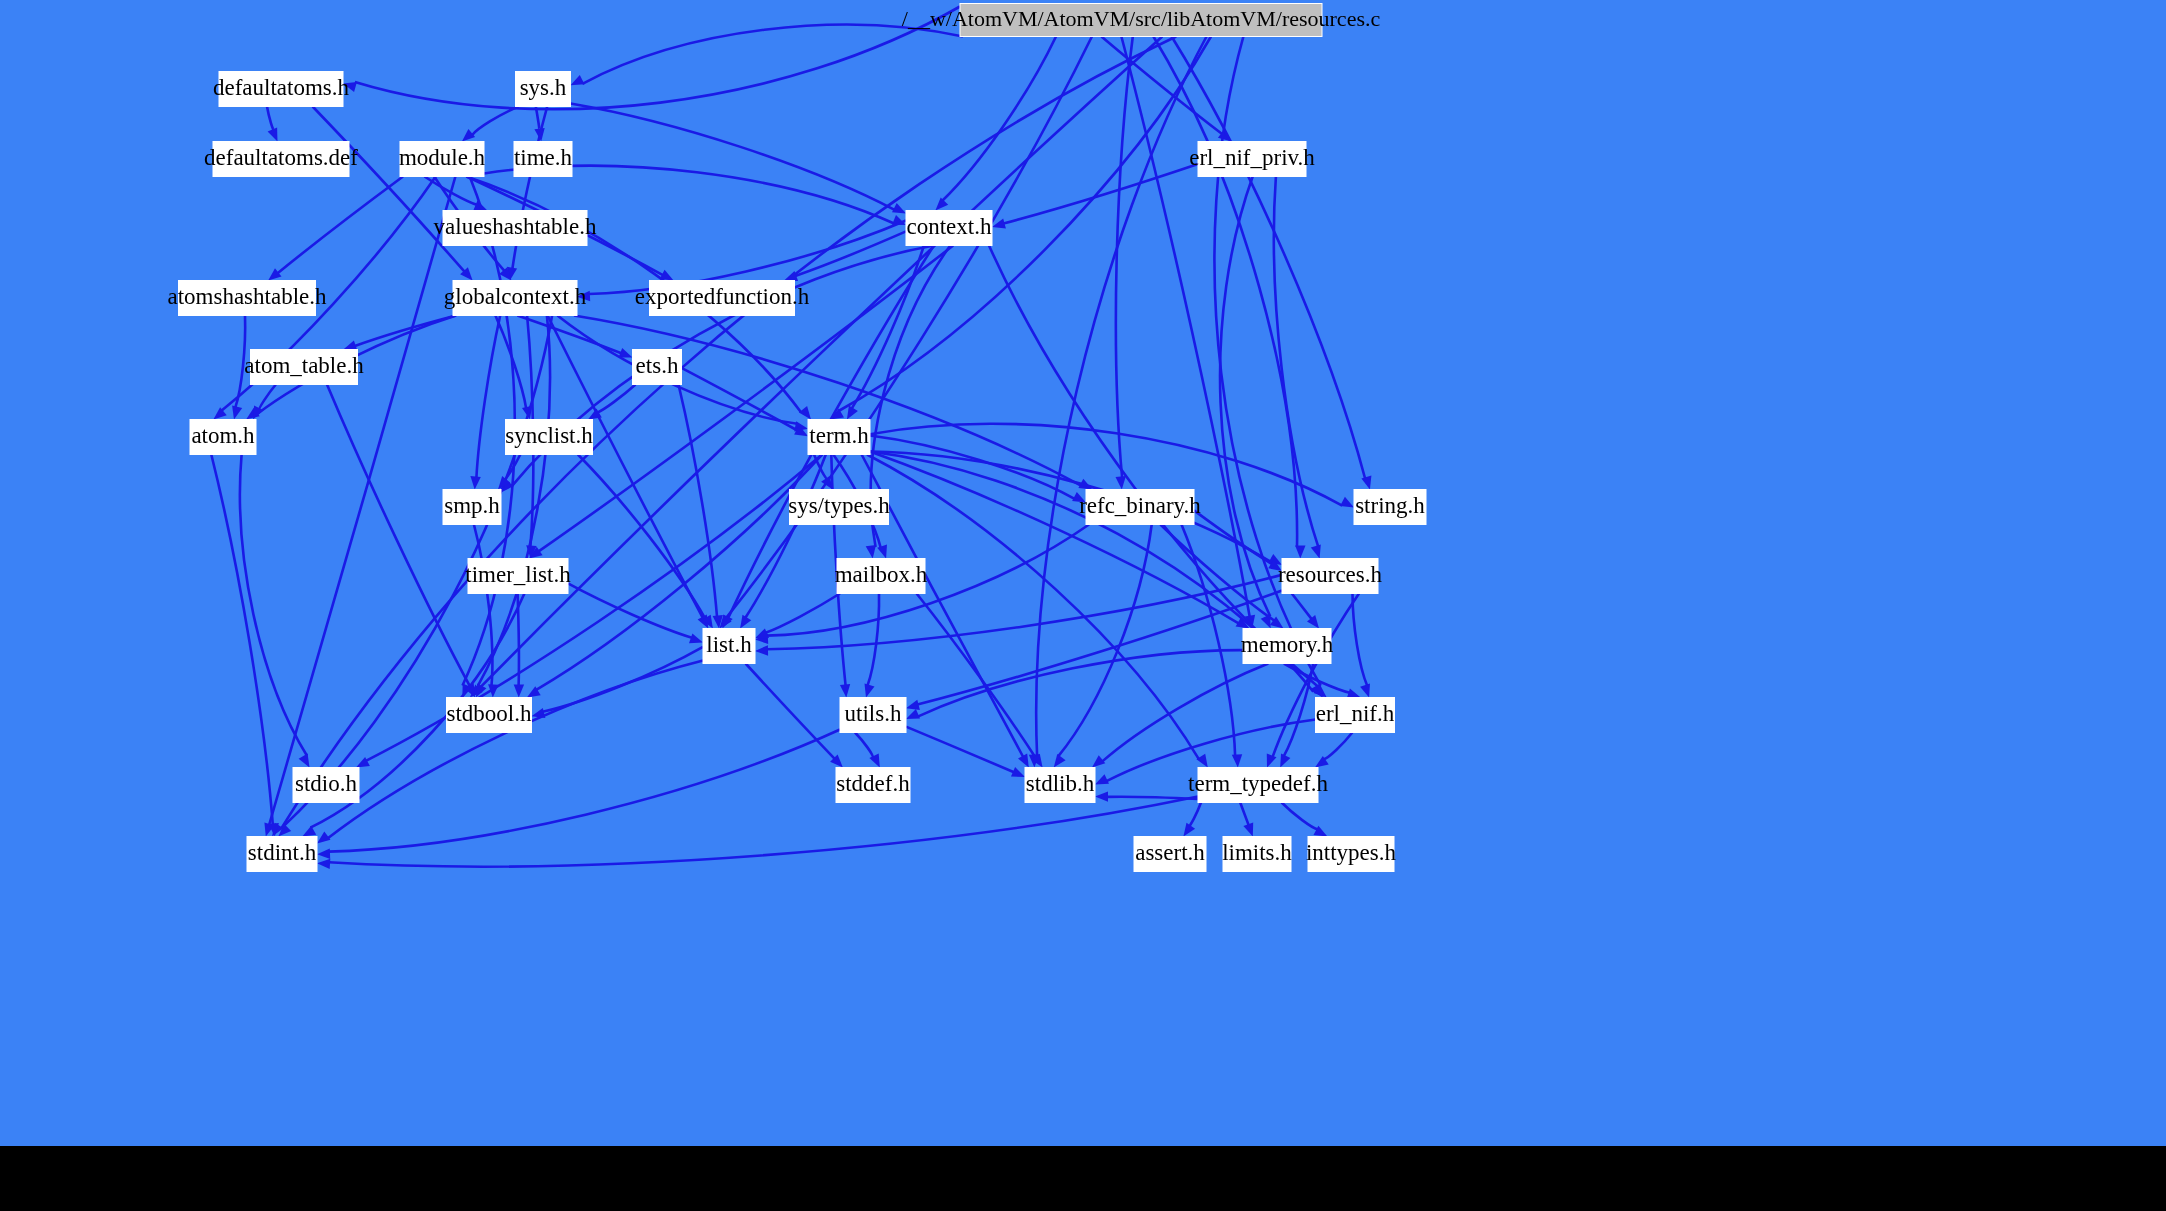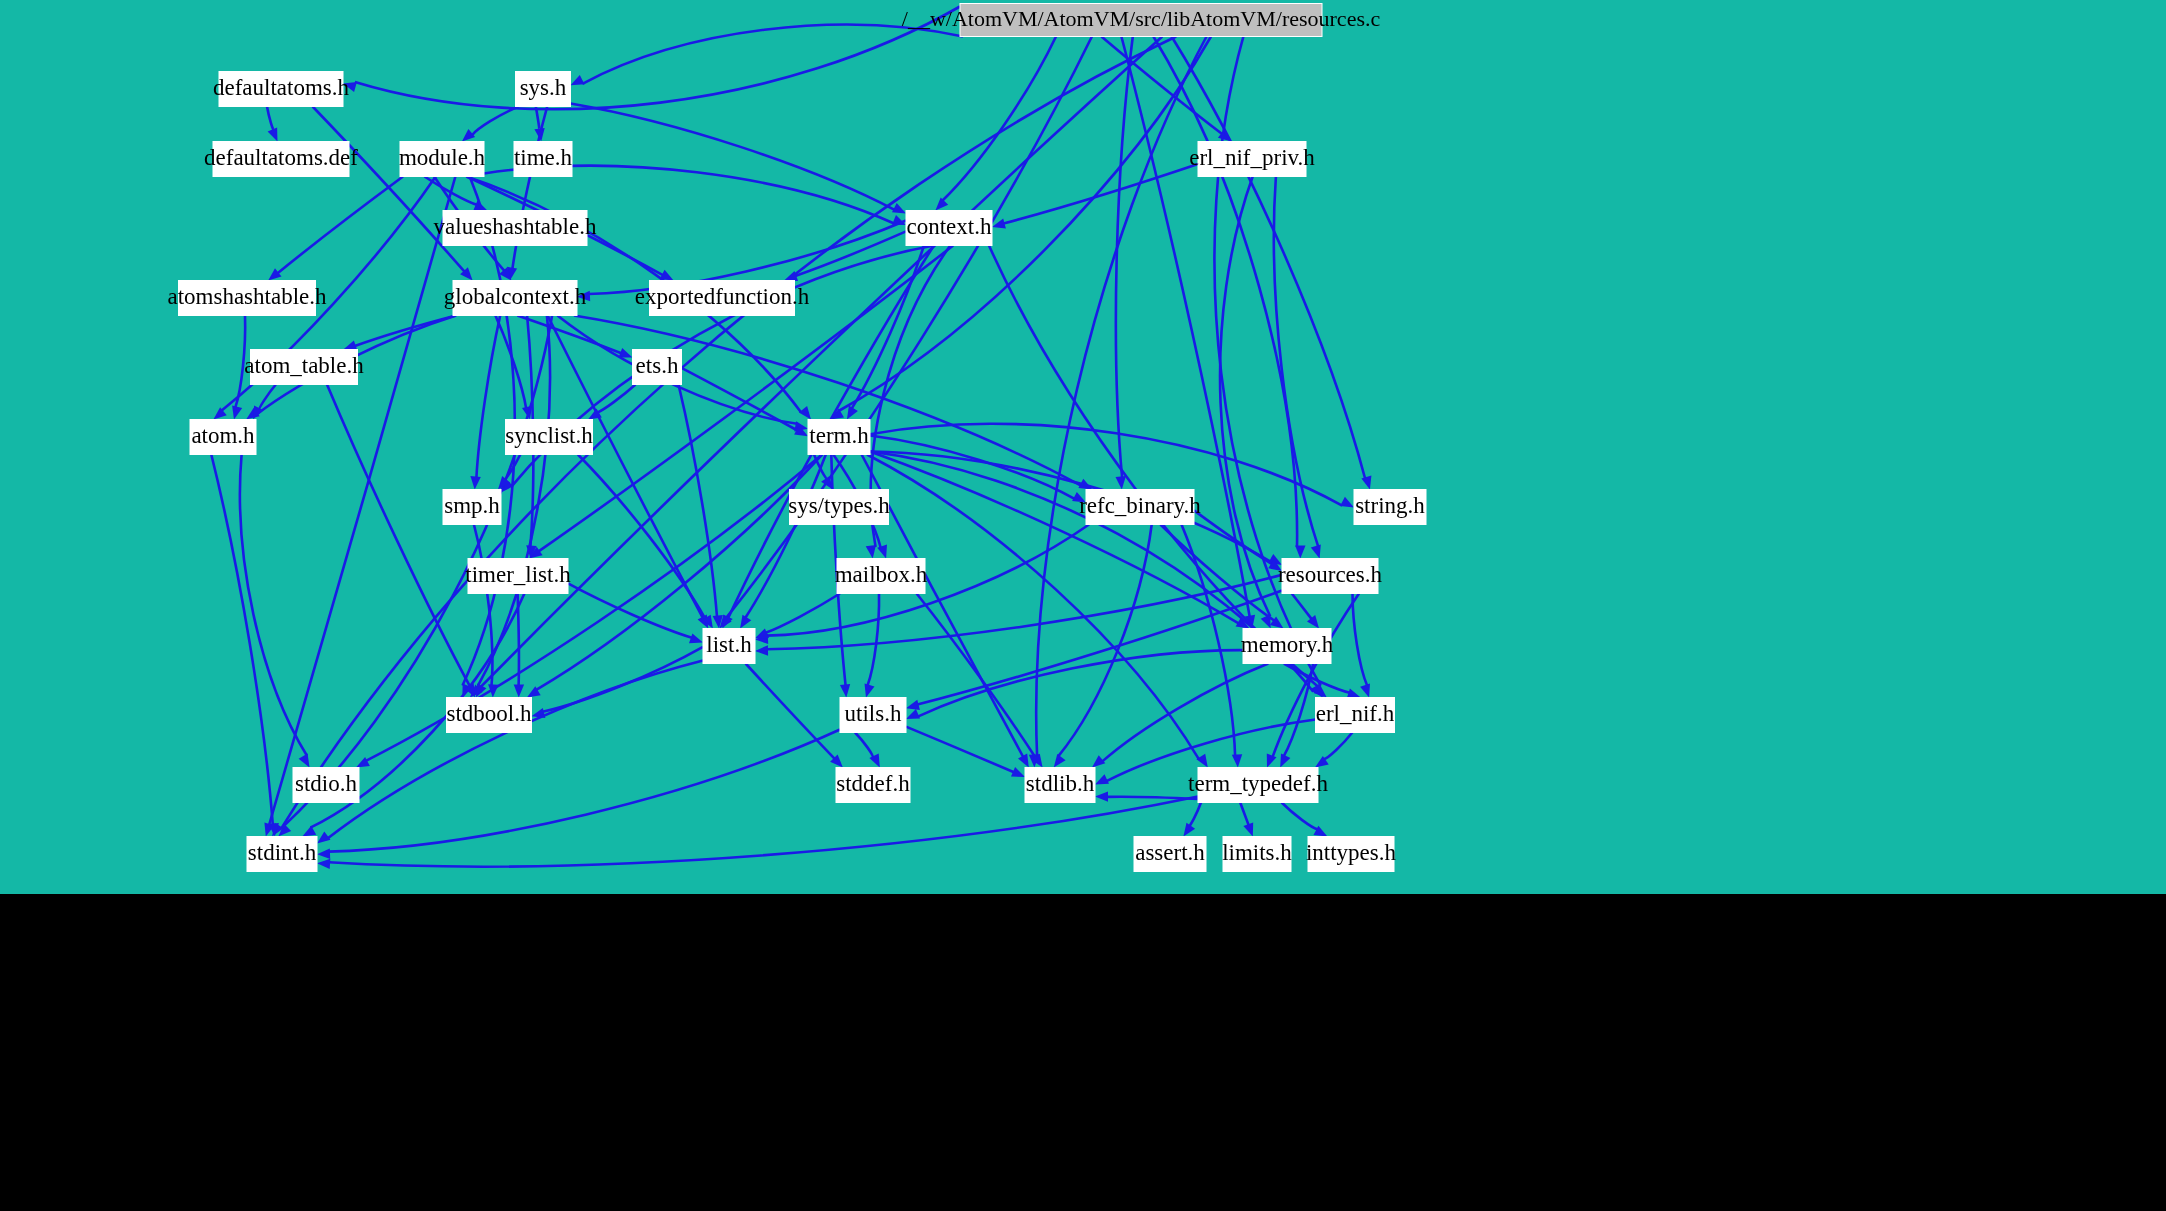--- a/index.html
+++ b/index.html
@@ -9,22 +9,22 @@
   }
   body {
     width: 2166px;
     height: 1211px;
     overflow: hidden;
     font-family: "Liberation Serif", "DejaVu Serif", serif;
   }
   #graph-root {
     position: relative;
     width: 2166px;
-    height: 894px;
-    background: #14b8a6;
+    height: 1146px;
+    background: #3b82f6;
   }
   svg#graph-svg {
     position: absolute;
     left: 0;
     top: 0;
     width: 2166px;
     height: 1211px;
     display: block;
   }
   .edge-path {

